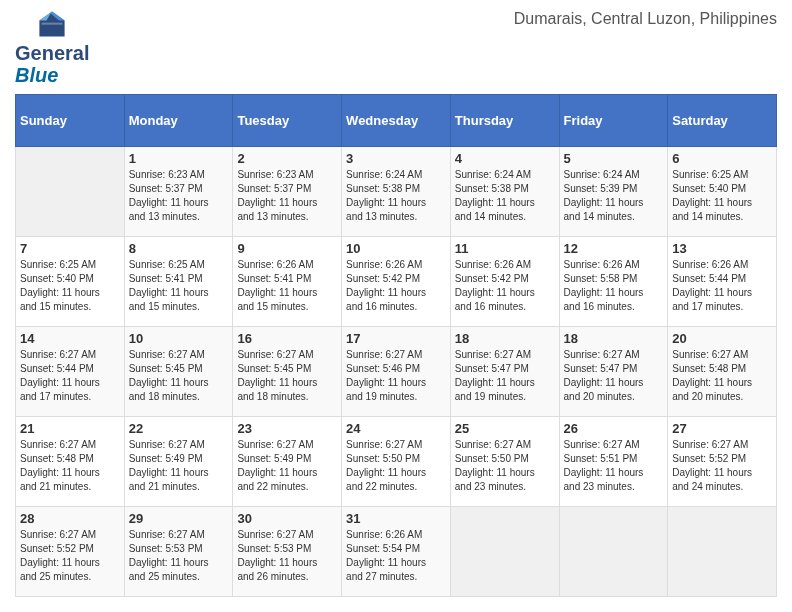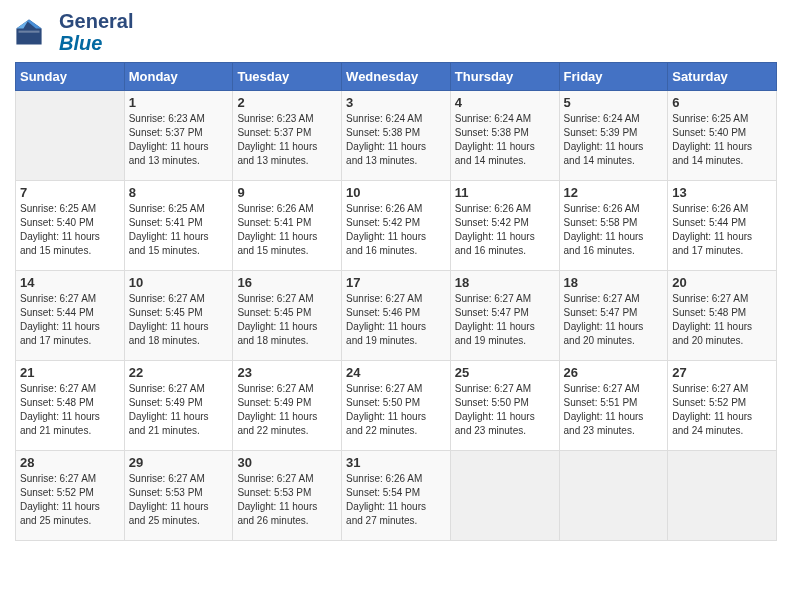--- a/index.html
+++ b/index.html
@@ -12,21 +12,22 @@
     }
     .header {
       display: flex;
       justify-content: space-between;
       align-items: flex-start;
       margin-bottom: 8px;
     }
     .logo {
       display: flex;
       align-items: center;
-      gap: 16px;
+      gap: 4px;
+      flex-direction: column;
     }
     .logo-icon {
       width: 28px;
       height: 28px;
     }
     .title-area {
       text-align: right;
     }
     .month-title {
       font-size: 36px;
@@ -42,21 +43,21 @@
       border-collapse: collapse;
       table-layout: fixed;
     }
     thead tr {
       background-color: #4472c4;
     }
     thead th {
       color: #fff;
       font-size: 13px;
       font-weight: bold;
-      padding: 6px 4px;
+      padding: 18px 4px;
       text-align: left;
       border: 1px solid #3a62a8;
     }
     tbody tr {
       border-bottom: 1px solid #ccc;
     }
     tbody td {
       vertical-align: top;
       padding: 4px 4px;
       font-size: 10.5px;
@@ -97,20 +98,21 @@
       <polygon points="20,2 38,15 30,15 18,5" fill="#4a90d9"></polygon>
       <polygon points="20,2 18,5 12,15 2,15" fill="#6aaee8"></polygon>
       <rect x="5" y="18" width="30" height="3" fill="white" opacity="0.3"></rect>
     </svg>
     <div>
       <div style="font-size:20px; font-weight:bold; color:#2c4a7c; line-height:1.1;">General</div>
       <div style="font-size:20px; font-weight:bold; color:#0369a1; line-height:1.1;font-style:italic;">Blue</div>
     </div>
   </div>
   <div class="title-area">
+    <div class="subtitle">Dumarais, Central Luzon, Philippines</div>
   </div>
 </div>
 
 <table>
   <thead>
     <tr>
     <th>Sunday</th>
         <th>Monday</th>
         <th>Tuesday</th>
         <th>Wednesday</th>

